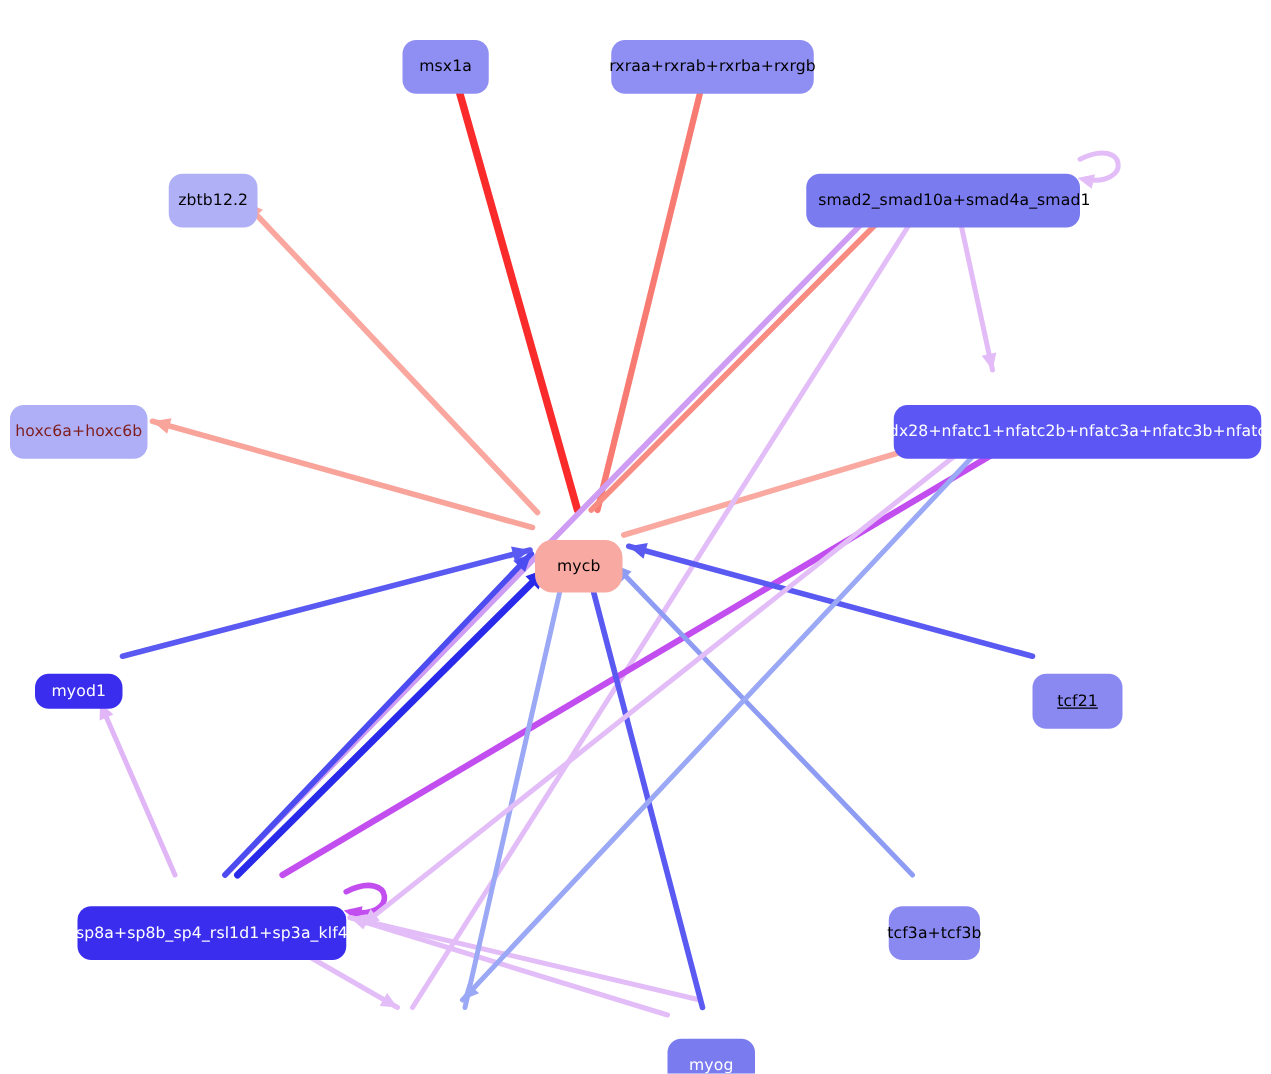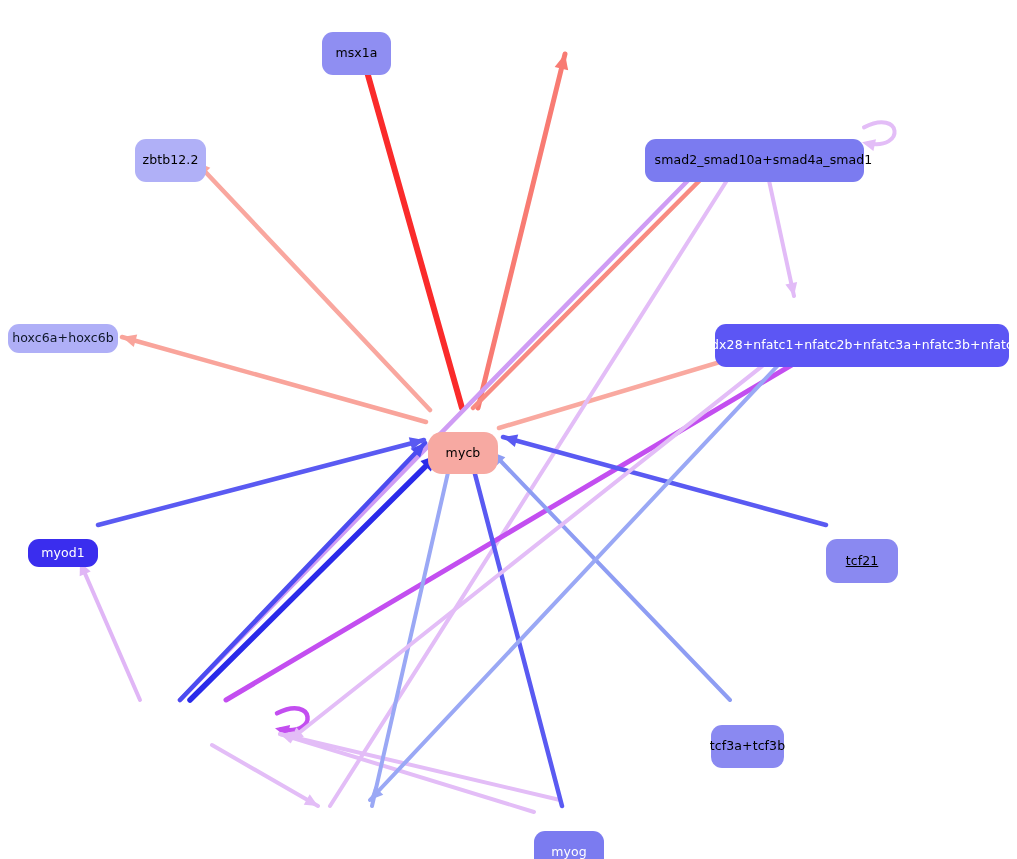--- a/index.html
+++ b/index.html
@@ -143,40 +143,46 @@
         <polygon points="370,800 374.5219358085603,786.4150047278896 383.27159378042796,794.6274029997304" fill="#9aa8f5"></polygon>
       </g>
       <g>
         <line x1="790" y1="344" x2="290" y2="740" stroke="#e3bdf7" stroke-width="4" stroke-linecap="round"></line>
         <polygon points="290,740 296.4657609496658,727.2252618288368 303.9161237122294,736.6322855189422" fill="#e3bdf7"></polygon>
       </g>
     </svg>
 <div class="node" style="left: 322px; top: 8px; width: 69px; height: 43px; background: rgb(143, 142, 242); color: rgb(0, 0, 0);">
       <span>msx1a</span>
     </div>
+    <div class="node" style="left: 489px; top: 8px; width: 162px; height: 43px; background: rgb(143, 142, 242); color: rgb(0, 0, 0);">
+      <span>rxraa+rxrab+rxrba+rxrgb</span>
+    </div>
     <div class="node" style="left: 135px; top: 115px; width: 71px; height: 43px; background: rgb(176, 176, 247); color: rgb(0, 0, 0);">
       <span>zbtb12.2</span>
     </div>
     <div class="node" style="left: 645px; top: 115px; width: 219px; height: 43px; background: rgb(123, 123, 240); color: rgb(0, 0, 0); padding-left: 28px;">
       <span>smad2_smad10a+smad4a_smad1</span>
     </div>
-    <div class="node" style="left: 8px; top: 300px; width: 110px; height: 29px; background: rgb(175, 175, 247); color: #0f172a;">
+    <div class="node" style="left: 8px; top: 300px; width: 110px; height: 43px; background: rgb(175, 175, 247); color: #7f1d1d;">
       <span>hoxc6a+hoxc6b</span>
     </div>
     <div class="node" style="left: 715px; top: 300px; width: 294px; height: 43px; background: rgb(92, 86, 244); color: rgb(255, 255, 255);">
       <span>ddx28+nfatc1+nfatc2b+nfatc3a+nfatc3b+nfatc4</span>
     </div>
     <div class="node" style="left: 428px; top: 408px; width: 70px; height: 42px; background: rgb(247, 169, 162); color: rgb(0, 0, 0); border-radius: 14px;">
       <span>mycb</span>
     </div>
     <div class="node" style="left: 28px; top: 515px; width: 70px; height: 28px; background: rgb(58, 45, 238); color: rgb(255, 255, 255);">
       <span>myod1</span>
     </div>
     <div class="node" style="left: 826px; top: 515px; width: 72px; height: 44px; background: rgb(138, 137, 241); color: rgb(0, 0, 0); text-decoration: underline;">
       <span>tcf21</span>
     </div>
+    <div class="node" style="left: 62px; top: 701px; width: 215px; height: 43px; background: rgb(58, 45, 238); color: rgb(255, 255, 255);">
+      <span>sp8a+sp8b_sp4_rsl1d1+sp3a_klf4</span>
+    </div>
     <div class="node" style="left: 711px; top: 701px; width: 73px; height: 43px; background: rgb(138, 137, 241); color: rgb(0, 0, 0);">
       <span>tcf3a+tcf3b</span>
     </div>
     <div class="node" style="left: 534px; top: 807px; width: 70px; height: 43px; background: rgb(123, 123, 240); color: rgb(255, 255, 255);">
       <span>myog</span>
     </div>
   </div>
 
 </body></html>

